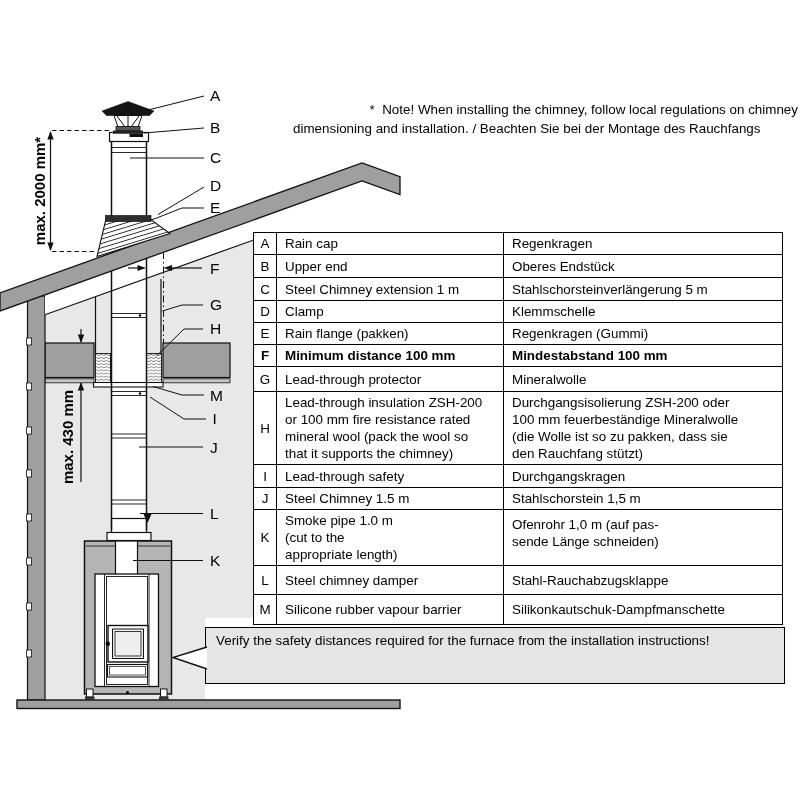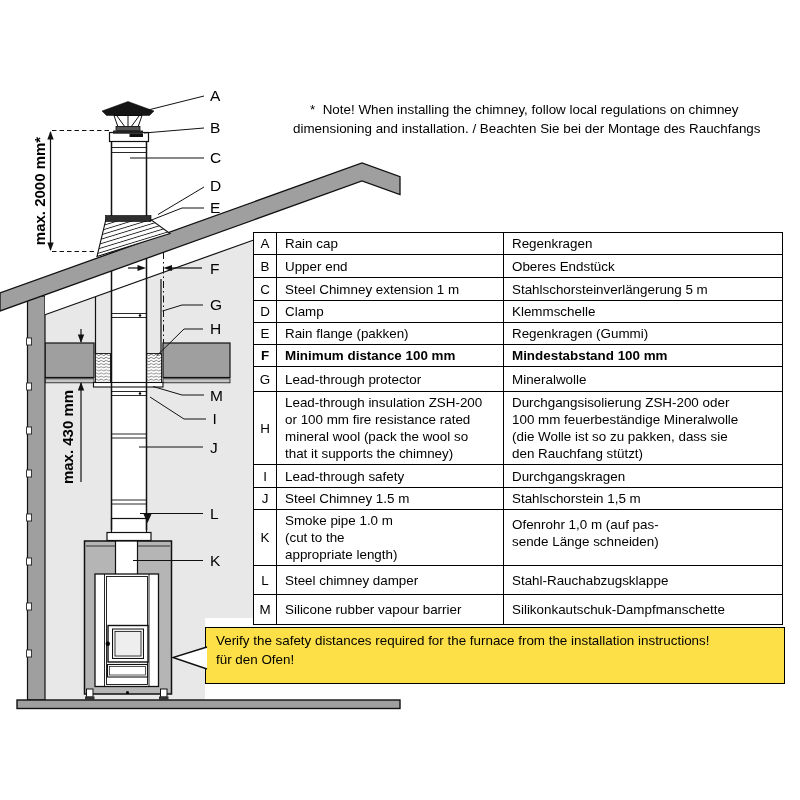--- a/index.html
+++ b/index.html
@@ -7,33 +7,33 @@
     width:800px;height:800px;position:relative;background:#ffffff;
     font-family:"Liberation Sans","DejaVu Sans",sans-serif;color:#000;
   }
   .abs{position:absolute;}
   svg text{font-family:"Liberation Sans","DejaVu Sans",sans-serif;}
   .part-label{font-size:15.5px;fill:#000;}
   .dim-text{font-size:15px;font-weight:bold;fill:#000;}
 
   #note-top{left:293px;top:100px;width:505px;font-size:13.4px;line-height:19.4px;z-index:2;}
   #note-top .line{white-space:nowrap;}
-  #note-top .line1{text-indent:17px;}
+  #note-top .line1{text-indent:17px;text-align:right;}
 
   #parts-table{left:253px;top:232px;z-index:2;}
   #parts-table table{border-collapse:collapse;table-layout:fixed;background:#fff;}
   #parts-table td{
     border:1.4px solid #000;font-size:13.4px;line-height:17px;
     vertical-align:middle;padding:2px 5px 2px 8px;white-space:pre-line;
   }
   #parts-table td.key{text-align:center;padding:2px 2px;}
   #parts-table tr.bold-row td{font-weight:bold;}
 
   #callout{
-    left:205px;top:627px;width:568px;height:52px;background:#fde047;
+    left:205px;top:627px;width:568px;height:52px;background:#e5e5e5;
     border:1.5px solid #000;font-size:13.4px;line-height:19.2px;
     padding:3px 0 0 10px;z-index:2;
   }
   #callout .line{white-space:nowrap;}
   #callout-tail{left:168px;top:638px;z-index:3;}
 </style>
 </head>
 <body>
 
 <svg class="abs" style="left:0;top:0;z-index:1" width="800" height="800" viewBox="0 0 800 800">
@@ -310,17 +310,16 @@
         <td class="key">M</td>
         <td>Silicone rubber vapour barrier</td>
         <td>Silikonkautschuk-Dampfmanschette</td>
       </tr>
     </tbody>
   </table>
 </div>
 
 <div id="callout" class="abs">
   <div class="line">Verify the safety distances required for the furnace from the installation instructions!</div>
-  <div class="line">für den Ofen!</div>
 </div>
 <svg id="callout-tail" class="abs" width="44" height="36" viewBox="0 0 44 36">
   <path d="M39,9 L5,19.5 L39,31" fill="#ffffff" stroke="#111" stroke-width="1.4"></path>
 </svg>
 
 </body></html>

